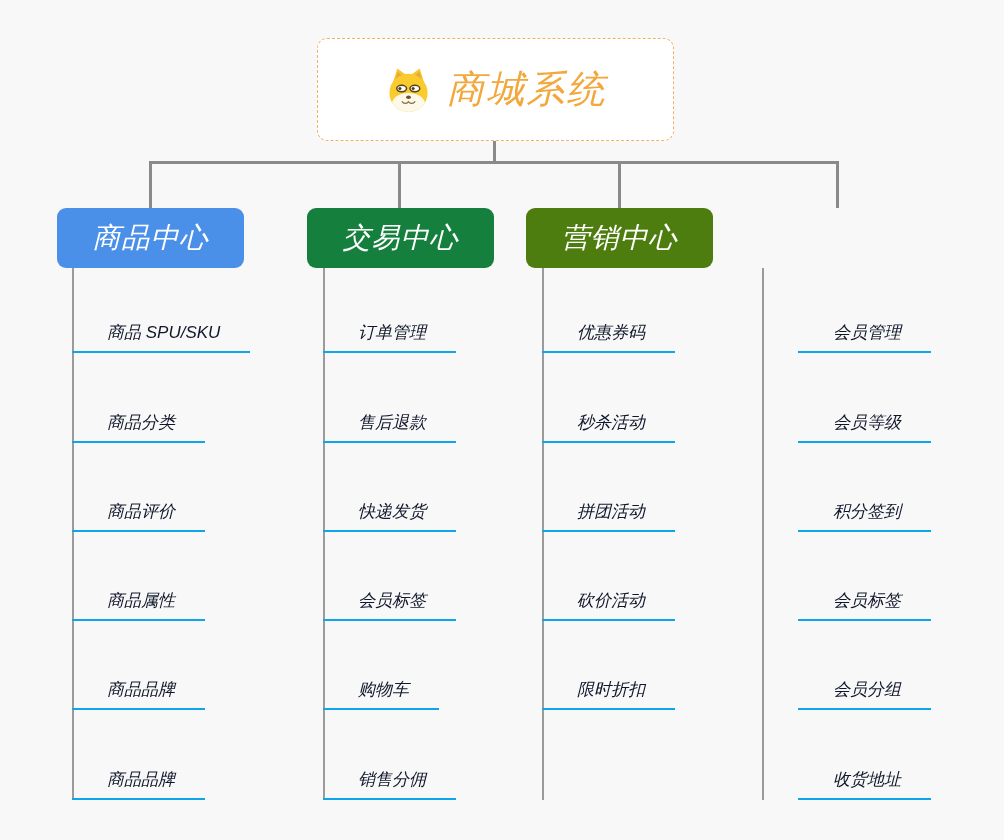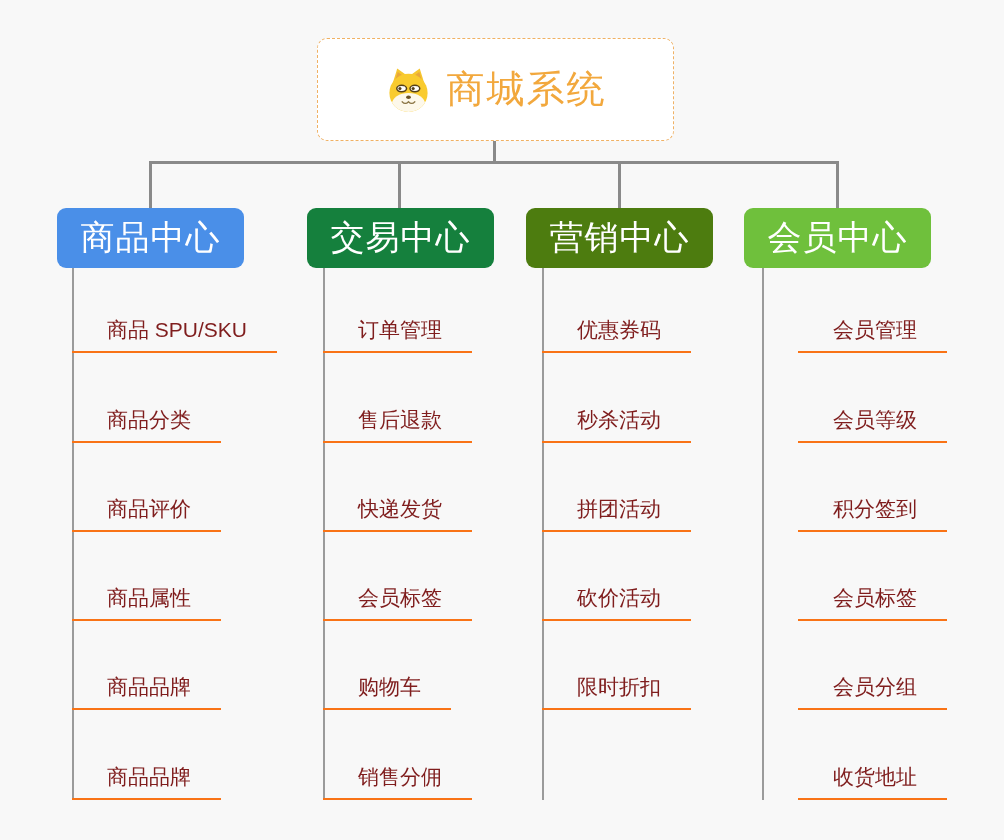--- a/index.html
+++ b/index.html
@@ -1,54 +1,55 @@
 <!DOCTYPE html>
 <html><head>
 <meta charset="utf-8">
 <style>
   html,body { margin:0; padding:0; }
   .canvas {
     position:relative; width:1004px; height:840px;
     background:#f8f8f8; overflow:hidden;
     font-family:"Liberation Sans","DejaVu Sans",sans-serif;
+    font-style:italic;
   }
   
   .root-node {
     position:absolute; left:317px; top:38px; width:357px; height:103px;
     background:#ffffff; border:1px dashed #f0b164; border-radius:10px;
     box-sizing:border-box; display:flex; align-items:center; justify-content:center;
     gap:15px; cursor:default;
   }
   .root-node .dog-icon { width:47px; height:47px; display:block; }
   .root-title { font-size:38px; color:#f2a83d; letter-spacing:2px; white-space:nowrap; }
   
   .line { position:absolute; background:#8a8a8a; }
   .root-drop { left:493px; top:141px; width:3px; height:22px; }
   .bus       { left:149px; top:161px; width:690px; height:3px; }
   .drop      { top:163px; width:3px; height:45px; }
   .drop-0 { left:149px; } .drop-1 { left:398px; } .drop-2 { left:618px; } .drop-3 { left:836px; }
   
   .branch-node {
     position:absolute; top:208px; width:187px; height:60px; border-radius:9px;
     display:flex; align-items:center; justify-content:center;
-    color:#ffffff; font-size:34px; letter-spacing:1px; cursor:default;
+    color:#ffffff; font-size:28px; letter-spacing:1px; cursor:default;
   }
   .b-0 { left:57px; } .b-1 { left:307px; } .b-2 { left:526px; } .b-3 { left:744px; }
   
   .trunk { position:absolute; top:268px; width:2px; height:532px; background:#9b9b9b; }
   .t-0 { left:72px; } .t-1 { left:323px; } .t-2 { left:542px; } .t-3 { left:762px; }
   
   .leaves { position:absolute; top:264px; }
   .l-0 { left:72px; } .l-1 { left:323px; } .l-2 { left:542px; } .l-3 { left:762px;padding-left:36px; }
   .leaf { height:89.3px; display:flex; align-items:flex-end; }
   .leaf > span {
     display:inline-block; white-space:nowrap;
     padding:0 30px 7px 35px;
-    border-bottom:2px solid #f97316;
-    font-size:21px; color:#7f1d1d; cursor:default;
+    border-bottom:2px solid #0ea5e9;
+    font-size:17px; color:#0f172a; cursor:default;
   }
 </style>
 </head>
 <body>
 
 <div class="canvas">
 
   <div class="root-node" style="border-color: rgb(240, 177, 100);">
     <svg class="dog-icon" viewBox="0 0 96 96" xmlns="http://www.w3.org/2000/svg">
       <defs>
@@ -75,21 +76,20 @@
   <div class="line root-drop"></div>
   <div class="line bus"></div>
   <div class="line drop drop-0"></div>
   <div class="line drop drop-1"></div>
   <div class="line drop drop-2"></div>
   <div class="line drop drop-3"></div>
 
   <div class="branch-node b-0" style="background-color: rgb(74, 143, 232);">商品中心</div>
   <div class="branch-node b-1" style="background-color: #15803d;">交易中心</div>
   <div class="branch-node b-2" style="background-color: #4d7c0f;">营销中心</div>
-  <div class="branch-node b-3" style="background-color: rgb(111, 192, 60);">会员中心</div>
 
   <div class="trunk t-0"></div>
   <div class="trunk t-1"></div>
   <div class="trunk t-2"></div>
   <div class="trunk t-3"></div>
 
   <div class="leaves l-0">
     <div class="leaf">
         <span>商品 SPU/SKU</span>
       </div>

